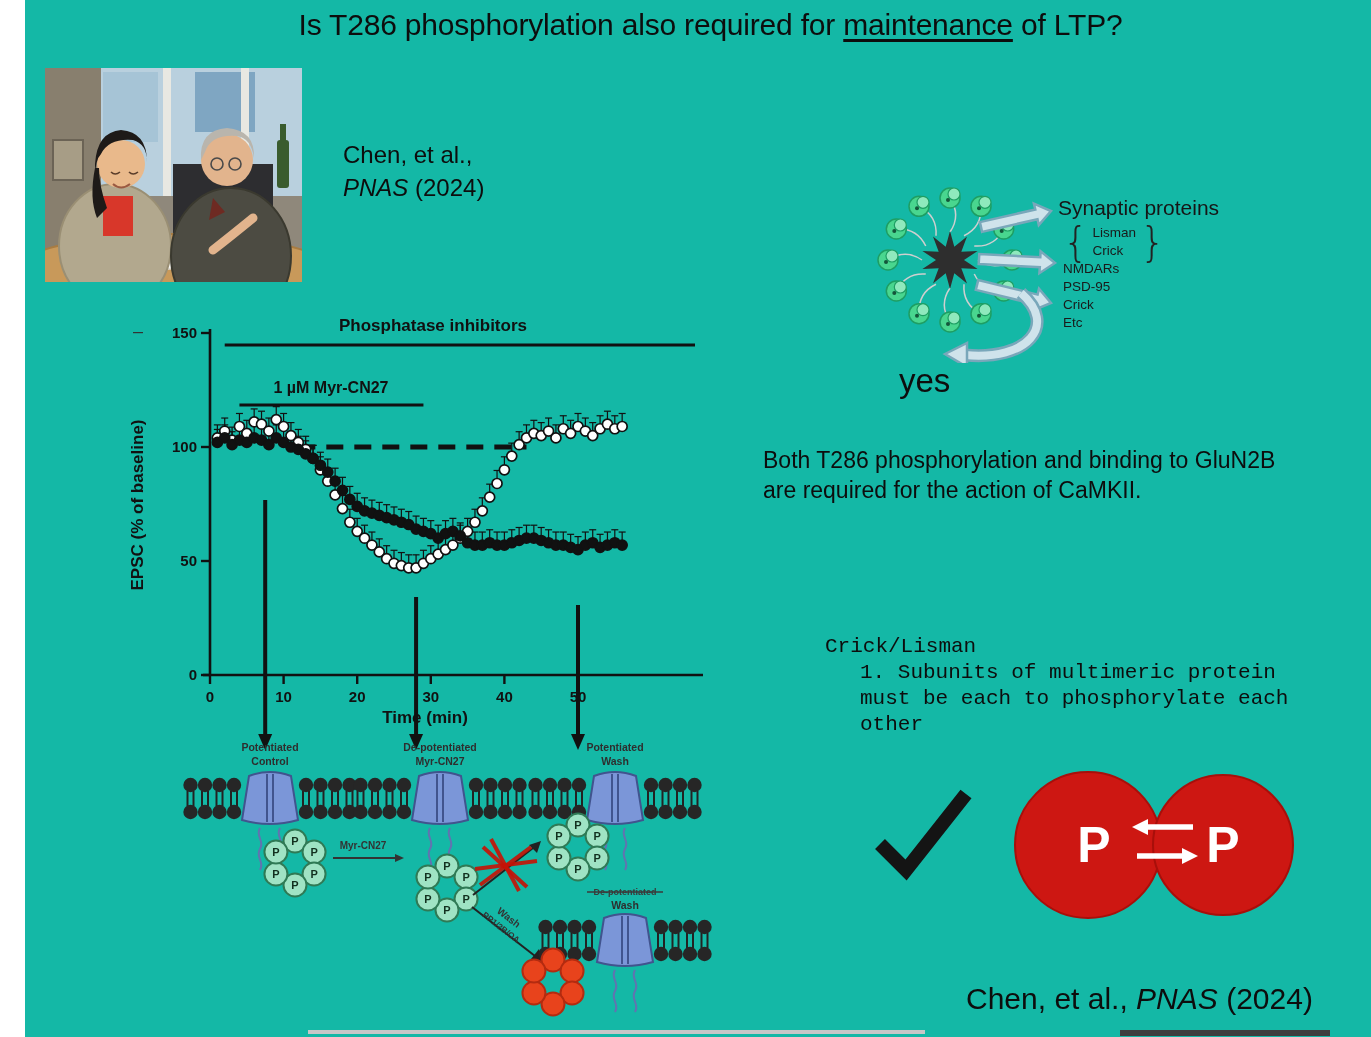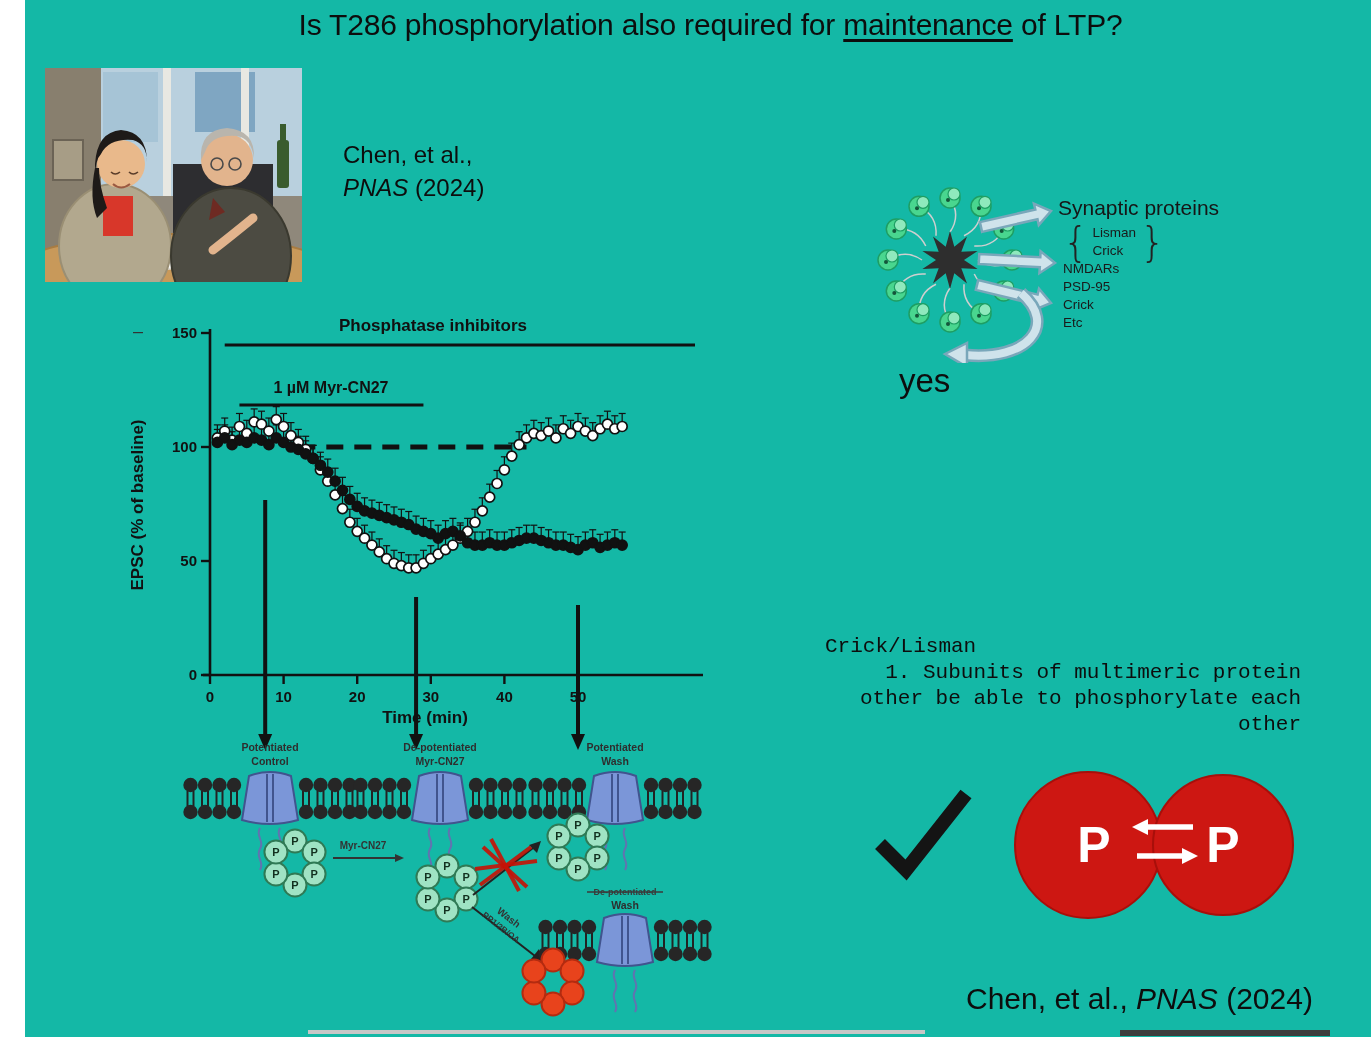--- a/index.html
+++ b/index.html
@@ -9,21 +9,21 @@
   .title{left:0;top:8px;width:1371px;text-align:center;font-size:30px;color:#0d0d0d;letter-spacing:-0.2px;}
   .title u{text-underline-offset:4px;}
   .cit-top{left:318px;top:138px;font-size:24px;line-height:33px;color:#0d0d0d;}
   .syn-head{left:1033px;top:196px;font-size:21px;color:#161616;}
   .syn-list{left:1038px;top:224px;font-size:13.5px;line-height:18px;color:#1a1a1a;}
   .braced{display:flex;align-items:center;}
   .brace{font-family:"DejaVu Sans",sans-serif;font-size:40px;font-weight:200;line-height:36px;color:#222;}
   .yes{left:874px;top:362px;font-size:33px;color:#0d0d0d;}
   .statement{left:738px;top:445px;font-size:23px;line-height:30px;color:#0d0d0d;}
   .crick{left:800px;top:634px;font-size:21px;line-height:26px;color:#0d0d0d;font-family:Liberation Mono, monospace;}
-  .crick .indent{margin-left:35px;text-align:right;}
+  .crick .indent{margin-left:35px;}
   .cit-bottom{left:941px;top:982px;font-size:30px;color:#0d0d0d;}
   .bline1{left:283px;top:1030px;width:617px;height:4px;background:#c7c7c7;}
   .bline2{left:1095px;top:1030px;width:210px;height:6px;background:#3d3d3d;}
   svg text{font-family:"Liberation Sans",sans-serif;}
 </style>
 </head>
 <body>
 
 <div class="slide">
 
@@ -726,25 +726,29 @@
       <span class="brace">}</span>
     </div>
     <div>NMDARs</div>
     <div>PSD-95</div>
     <div>Crick</div>
     <div>Etc</div>
   </div>
 
   <div class="abs yes">yes</div>
 
+  <div class="abs statement">
+    <div>Both T286 phosphorylation and binding to GluN2B</div>
+    <div>are required for the action of CaMKII.</div>
+  </div>
 
   <div class="abs crick">
     <div>Crick/Lisman</div>
     <div class="indent">1. Subunits of multimeric protein</div>
-    <div class="indent">other be able to phosphorylate each</div>
+    <div class="indent">must be each to phosphorylate each</div>
     <div class="indent">other</div>
   </div>
 
   <svg id="check" class="abs" style="left:845px;top:782px" width="110" height="110">
       <path d="M10,62 L36,88 L96,12" stroke="#141414" stroke-width="14" fill="none" stroke-linejoin="miter"></path>
     </svg>
 
   <svg id="dimer" class="abs" style="left:975px;top:765px" width="320" height="165">
       <circle cx="88" cy="80" r="73" fill="#cd1712" stroke="#a80f0a" stroke-width="2"></circle>
       <circle cx="223" cy="80" r="70" fill="#cd1712" stroke="#a80f0a" stroke-width="2"></circle>

